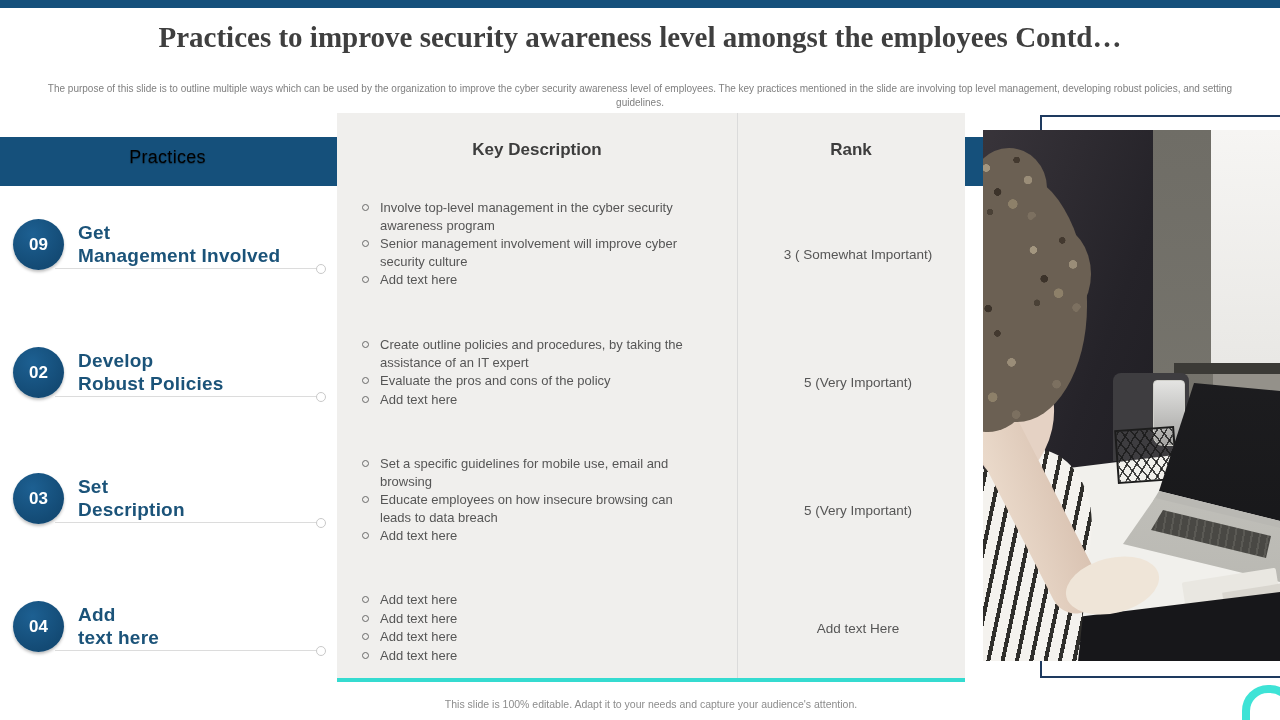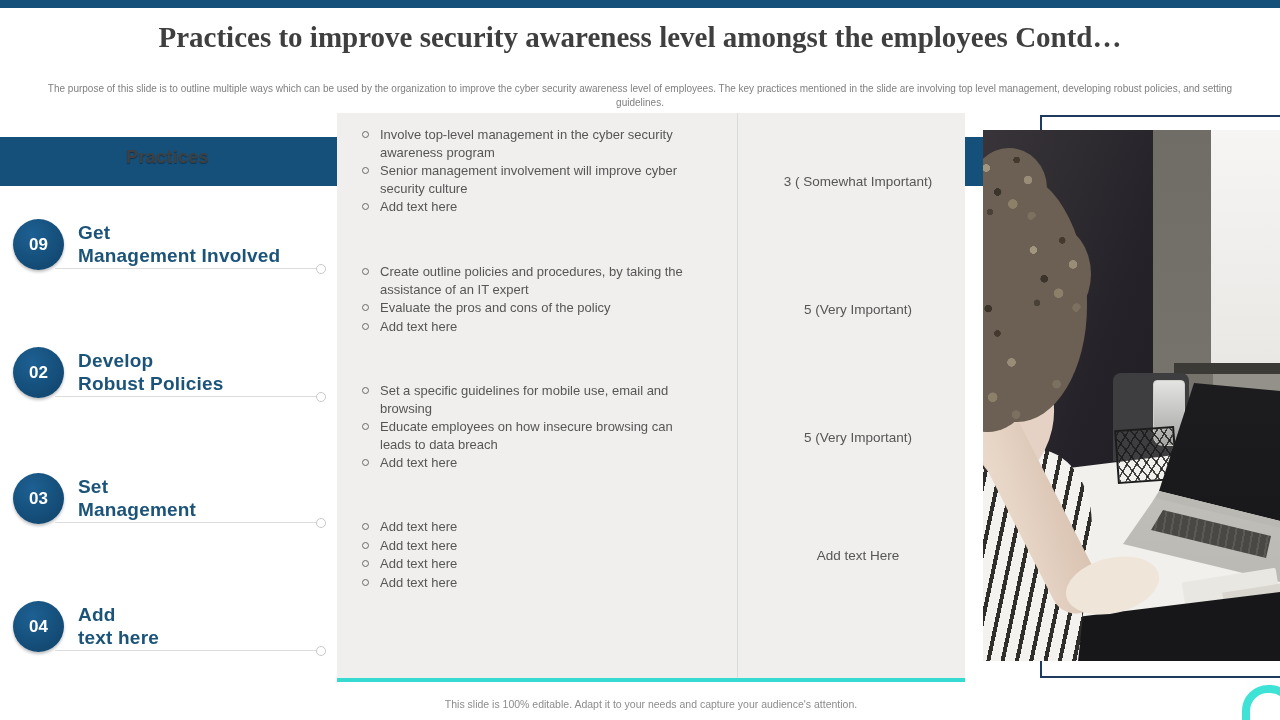--- a/index.html
+++ b/index.html
@@ -11,22 +11,22 @@
 
   
   .title{position:absolute;left:0;top:21px;width:1280px;text-align:center;
          font-size:29px;font-weight:bold;color:#3F3F3F;letter-spacing:0;font-family:Liberation Serif, serif;}
   .subtitle{position:absolute;left:45px;top:82px;width:1190px;text-align:center;
          font-size:10px;color:#7F7F7F;line-height:1.35;}
 
   
   .band{position:absolute;left:0;top:137px;width:983px;height:49px;background:#15507B;z-index:1;}
   .band-label{position:absolute;left:0;top:137px;width:335px;height:40px;z-index:2;
-         display:flex;align-items:center;justify-content:center;color:#404040;
-         font-size:18px;font-weight:bold;letter-spacing:.3px;text-shadow:0 1px 1px rgba(0,0,0,.35);}
+         display:flex;align-items:center;justify-content:center;color:#000000;
+         font-size:18px;font-weight:normal;letter-spacing:.3px;text-shadow:0 1px 1px rgba(0,0,0,.35);}
 
   
   .pitem{position:absolute;left:0;width:335px;height:62px;z-index:2;}
   .pnum{position:absolute;left:13px;top:0;width:51px;height:51px;border-radius:50%;
         background:radial-gradient(circle at 38% 30%,#1D6092,#134A74 72%);
         color:#fff;font-size:17px;font-weight:bold;display:flex;align-items:center;justify-content:center;
         box-shadow:0 2px 3px rgba(0,0,0,.25);}
   .plabel{position:absolute;left:78px;top:2px;font-size:19px;font-weight:bold;color:#1B5379;
         line-height:23px;letter-spacing:.2px;}
   .pline{position:absolute;left:55px;top:49px;width:262px;height:1px;background:#DCDCDC;}
@@ -149,40 +149,44 @@
     </div>
     <div class="pline">
         <span class="pdot"></span>
       </div>
   </div>
 
   <div class="pitem" style="top:473px">
     <div class="pnum">03</div>
     <div class="plabel">
       <div>Set</div>
-      <div>Management</div>
+      <div>Description</div>
     </div>
     <div class="pline">
         <span class="pdot"></span>
       </div>
   </div>
 
   <div class="pitem" style="top:601px">
     <div class="pnum">04</div>
     <div class="plabel">
       <div>Add</div>
       <div>text here</div>
     </div>
     <div class="pline">
         <span class="pdot"></span>
       </div>
   </div>
 
   <div class="ptable">
     <div class="vdivider"></div>
+    <div class="thead">
+      <div class="th desc">Key Description</div>
+      <div class="th rank">Rank</div>
+    </div>
 
     <div class="trow" style="height:137px">
       <div class="tcell-desc">
         <ul class="blist">
           <li>Involve top-level management in the cyber security awareness program</li>
           <li>Senior management involvement will improve cyber security culture</li>
           <li>Add text here</li>
         </ul>
       </div>
       <div class="tcell-rank">3 ( Somewhat Important)</div>

